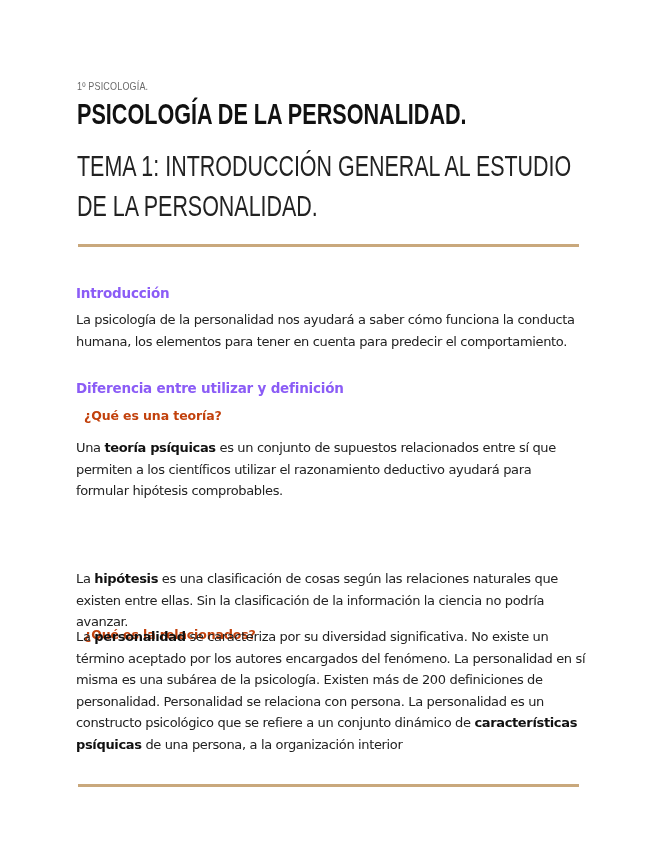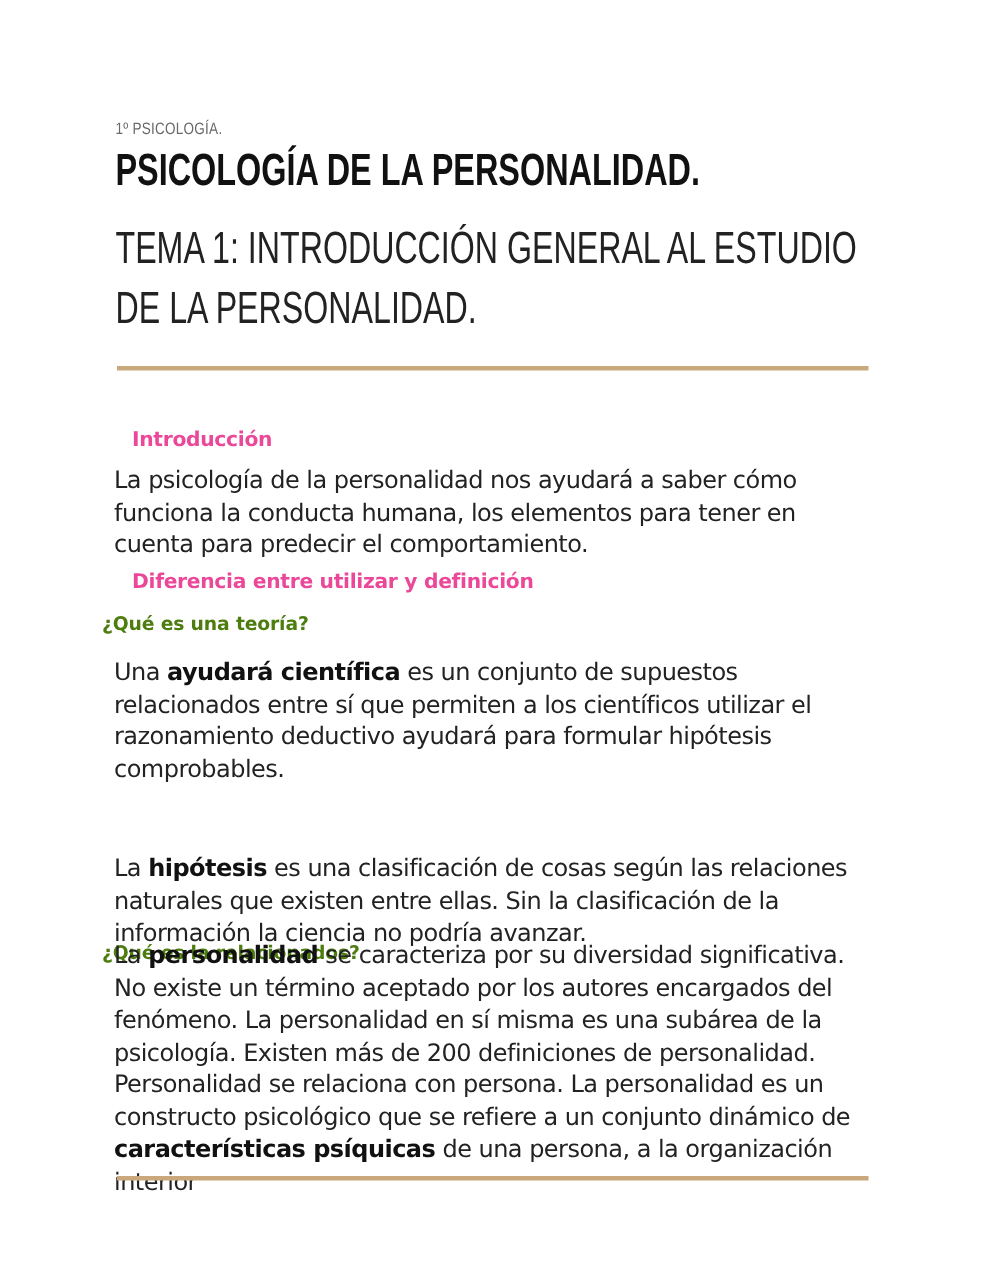--- a/index.html
+++ b/index.html
@@ -26,33 +26,33 @@
       width: 700px;
       transform: scaleX(0.715); transform-origin: left top;
     }
     .rule {
       position: absolute; left: 78px; width: 501px; height: 3px; background: #c9a87c;
     }
     .rule.top { top: 244px; }
     .rule.bottom { top: 784px; }
 
     .h2 {
-      position: absolute; left: 88px;
+      position: absolute; left: 76px;
       font-family: "DejaVu Sans", sans-serif; font-weight: bold;
-      font-size: 13.5px; color: #ec4899; letter-spacing: -0.2px; text-align: right;
+      font-size: 13.5px; color: #8b5cf6; letter-spacing: -0.2px; text-align: right;
     }
     .h3 {
-      position: absolute; left: 68px;
+      position: absolute; left: 84px;
       font-family: "DejaVu Sans", sans-serif; font-weight: bold;
-      font-size: 12.5px; color: #4d7c0f; letter-spacing: -0.1px;
+      font-size: 12.5px; color: #c2410c; letter-spacing: -0.1px;
     }
     .para {
       position: absolute; left: 76px; width: 510px;
       font-family: "DejaVu Sans", sans-serif;
-      font-size: 16px; line-height: 21.5px; color: #222222; letter-spacing: -0.35px;
+      font-size: 13px; line-height: 21.5px; color: #222222; letter-spacing: -0.35px;
     }
     .para b { font-weight: bold; color: #111111; }
   </style>
 </head>
 <body>
 
 <div class="page">
 
   <div class="course-label">1º PSICOLOGÍA.</div>
   <div class="doc-title">PSICOLOGÍA DE LA PERSONALIDAD.</div>
@@ -60,21 +60,21 @@
 
   <div class="rule top"></div>
 
   <div class="h2" style="top:285px;">Introducción</div>
   <div class="para" style="top:309px;">La psicología de la personalidad nos ayudará a saber cómo funciona la conducta humana, los elementos para tener en cuenta para predecir el comportamiento.</div>
 
   <div class="h2" style="top:380px;">Diferencia entre utilizar y definición</div>
   <div class="h3" style="top:408px;">¿Qué es una teoría?</div>
 
   <div class="para" style="top:437px;">
-    <span>Una </span><b>ayudará científica</b><span> es un conjunto de supuestos relacionados entre sí que permiten a los científicos utilizar el razonamiento deductivo ayudará para formular hipótesis comprobables.</span>
+    <span>Una </span><b>teoría psíquicas</b><span> es un conjunto de supuestos relacionados entre sí que permiten a los científicos utilizar el razonamiento deductivo ayudará para formular hipótesis comprobables.</span>
   </div>
 
 
   <div class="para" style="top:568px;">
     <span>La </span><b>hipótesis</b><span> es una clasificación de cosas según las relaciones naturales que existen entre ellas. Sin la clasificación de la información la ciencia no podría avanzar.</span>
   </div>
 
   <div class="h3" style="top:627px;">¿Qué es la relacionados?</div>
 
   <div class="para" style="top:626px;">

